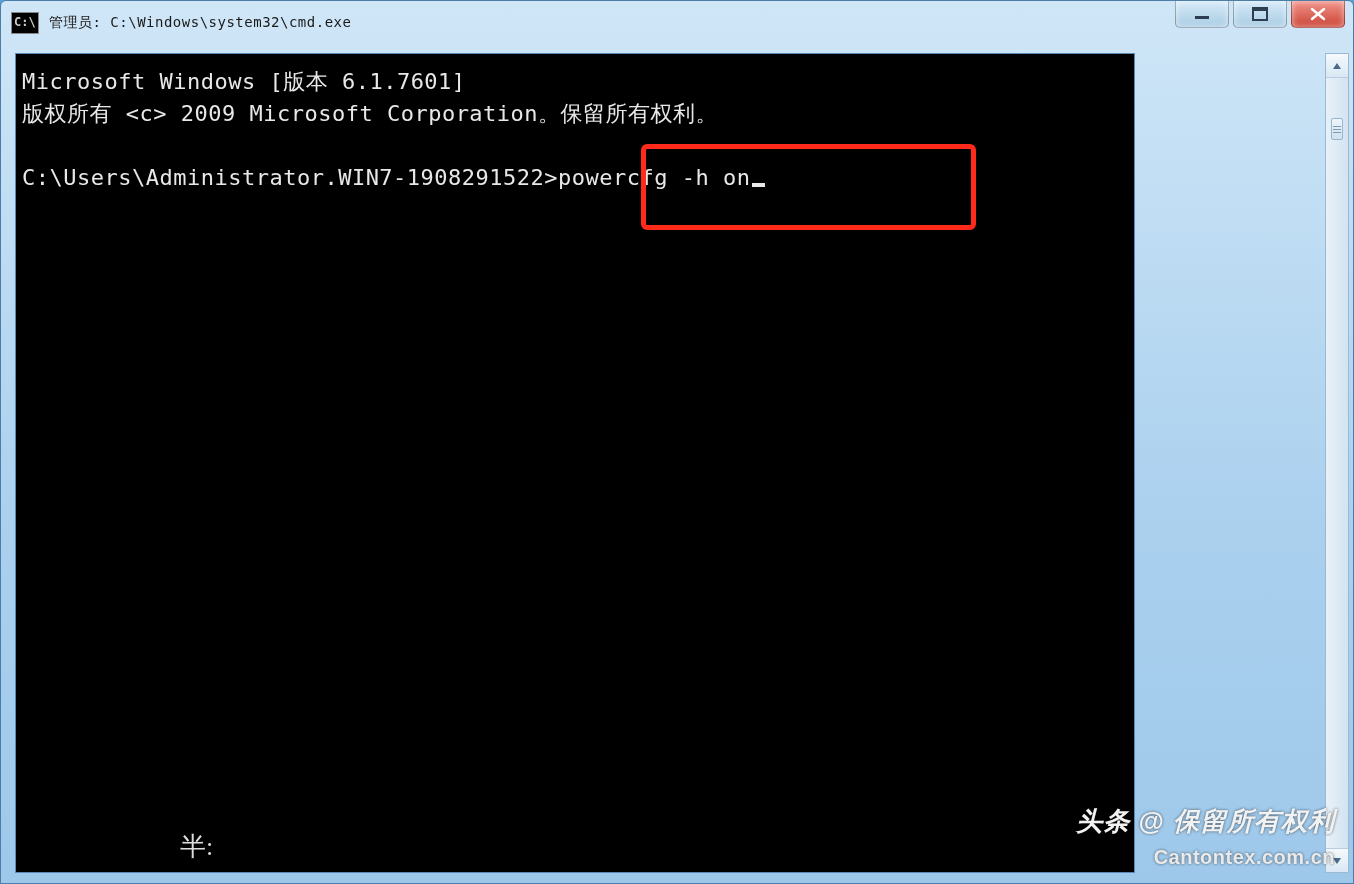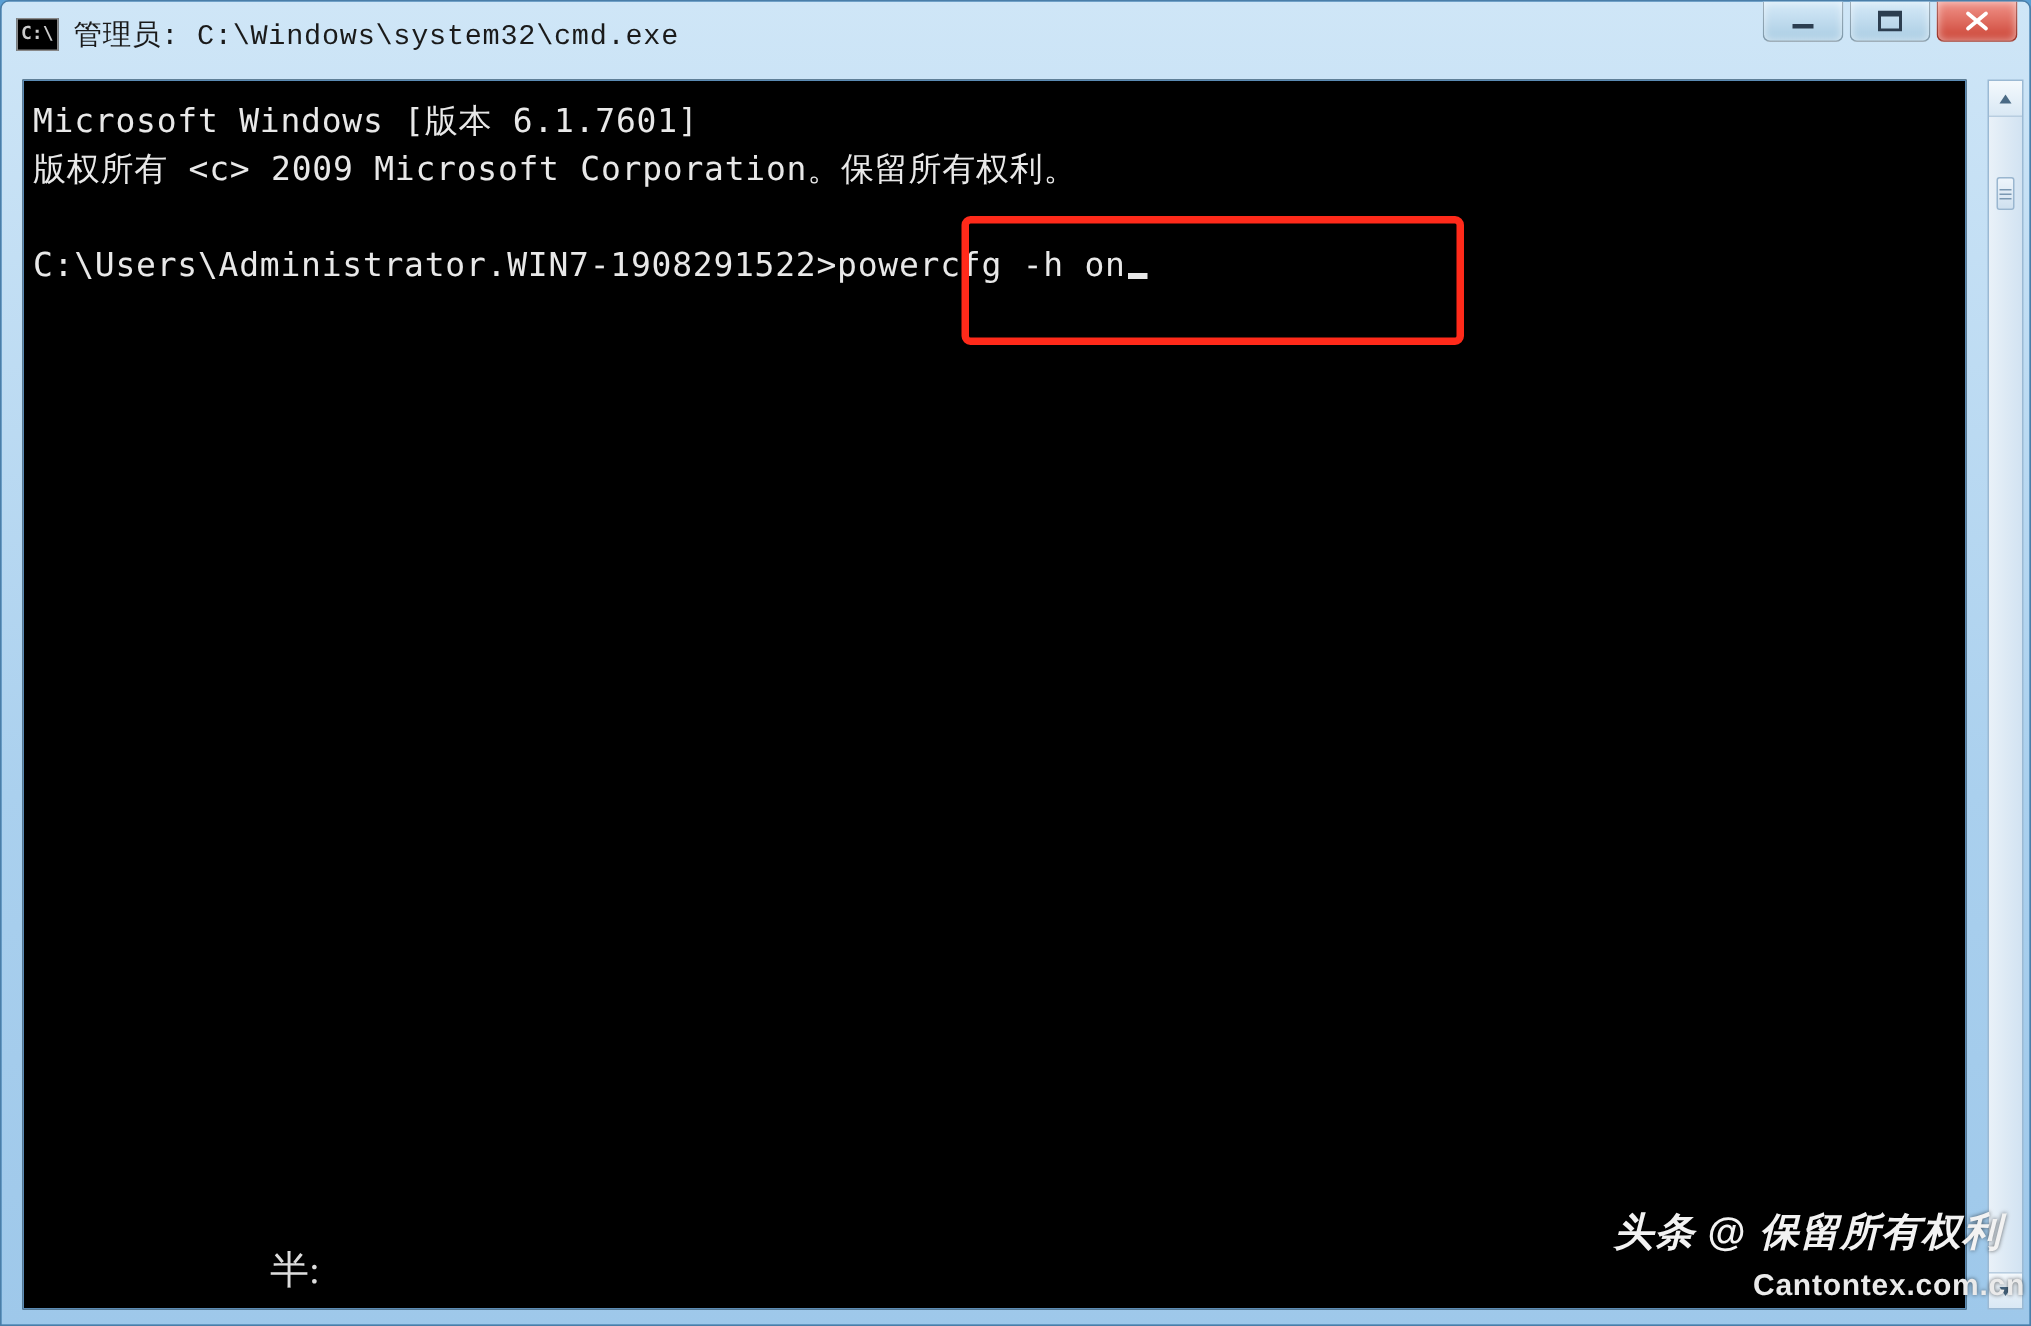--- a/index.html
+++ b/index.html
@@ -24,44 +24,43 @@
     position:relative;
   }
   .app-icon {
     width:28px; height:22px;
     background:#000; border:1px solid #888;
     color:#ccc; font:bold 12px/18px Consolas,monospace;
     text-align:left; padding-left:2px;
     margin-right:10px;
   }
   .title-text {
-    font-size:19px; color:#1a1a1a;
+    font-size:14px; color:#1a1a1a;
     letter-spacing:0.5px;
-    font-family:Liberation Mono, monospace;
   }
   .win-controls {
     position:absolute; right:8px; top:0px;
     display:flex; gap:4px;
   }
   .win-btn {
     width:54px; height:27px;
     border-radius:0 0 5px 5px;
     border:1px solid rgba(0,0,0,0.25);
     border-top:none;
     display:flex; align-items:center; justify-content:center;
     box-shadow:inset 0 0 6px rgba(255,255,255,0.6);
   }
   .win-btn.min { background:linear-gradient(#d6eaf8,#a9cce3); }
   .win-btn.max { background:linear-gradient(#d6eaf8,#a9cce3); }
   .win-btn.close { background:linear-gradient(#f1948a,#cb4335); }
   .win-btn svg { display:block; }
   
   .client {
     position:absolute; left:14px; top:52px;
-    width:1296px; height:820px;
+    width:1120px; height:820px;
     background:#000;
     border:1px solid #5b8bb4;
     box-shadow:inset 0 0 2px #000;
   }
   .console-text {
     padding:12px 6px 0 6px;
     color:#e8e8e8;
     font:22px/32px "NSimSun","SimSun",Consolas,monospace;
     white-space:pre;
     letter-spacing:0.5px;
@@ -110,21 +109,21 @@
   }
   
   .wm1 {
     position:absolute; right:18px; bottom:44px;
     color:#f2f2f2; font:italic 600 26px "Microsoft YaHei",sans-serif;
     letter-spacing:1px;
     text-shadow:0 0 3px rgba(0,0,0,0.6);
   }
   .wm1 .at { font-style:normal; }
   .wm2 {
-    position:absolute; right:3px; bottom:14px;
+    position:absolute; right:18px; bottom:14px;
     color:#eaeaea; font:700 20px Arial,sans-serif;
     letter-spacing:0.5px;
     text-shadow:0 0 3px rgba(0,0,0,0.6);
   }
 </style>
 </head>
 <body>
 
 <div class="window">
 

